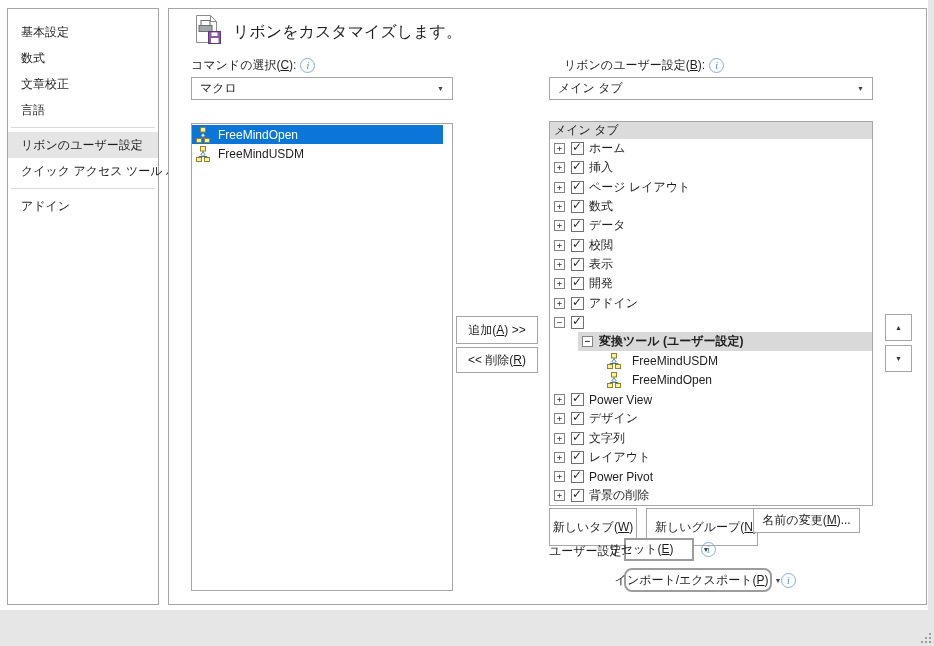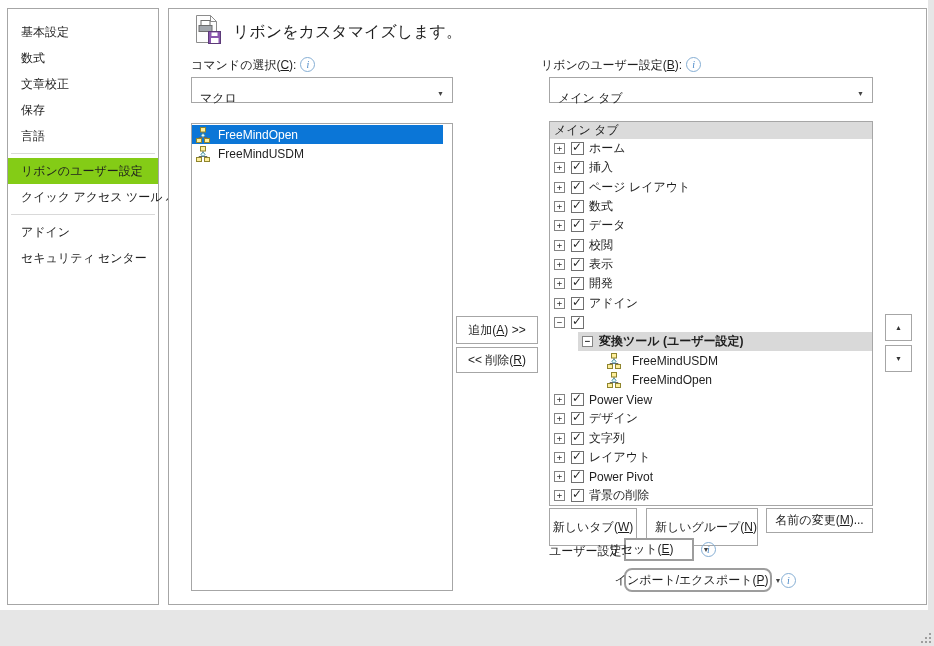--- a/index.html
+++ b/index.html
@@ -9,37 +9,37 @@
     overflow:hidden;
   }
   .box{position:absolute;border:1px solid #a6a6a6;background:#fff;box-sizing:border-box;}
   .sidebar-box{left:7px;top:8px;width:152px;height:597px;padding-top:10px;}
   .main-box{left:168px;top:8px;width:759px;height:597px;}
   .right-strip{position:absolute;left:928px;top:0;width:6px;height:610px;background:#e6e6e6;}
   .footer{position:absolute;left:0;top:610px;width:934px;height:36px;background:#e6e6e6;}
 
   
   .side-item{height:26px;line-height:26px;padding-left:13px;cursor:pointer;white-space:nowrap;}
-  .side-item.selected{background:#84cc16;}
+  .side-item.selected{background:#e5e5e5;}
   .side-divider{height:1px;background:#d9d9d9;margin:4px 3px;}
 
   
   .hdr-icon{position:absolute;left:22px;top:5px;}
   .hdr-text{position:absolute;left:64px;top:13px;font-size:16px;}
 
   
-  .fldlabel{position:absolute;display:flex;gap:4px;white-space:nowrap;}
+  .fldlabel{position:absolute;display:flex;align-items:center;gap:4px;white-space:nowrap;}
   .mn{text-decoration:underline;}
   .info{display:inline-flex;align-items:center;justify-content:center;
     width:13px;height:13px;border-radius:50%;border:1px solid #85aed4;color:#4a89c8;
     font-family:"Liberation Serif",serif;font-style:italic;font-size:10px;flex:none;}
 
   
   .combo{position:absolute;height:23px;border:1px solid #a6a6a6;background:#fff;
-    display:flex;padding:12px 8px;box-sizing:border-box;cursor:pointer;}
+    display:flex;align-items:center;padding:0 8px;box-sizing:border-box;cursor:pointer;}
   .combo .arrow{margin-left:auto;font-size:7px;color:#444;}
 
   
   .cmdlist{position:absolute;left:22px;top:114px;width:262px;height:468px;
     border:1px solid #a6a6a6;background:#fff;box-sizing:border-box;padding-top:1px;}
   .litem{height:19px;display:flex;align-items:center;padding-left:3px;white-space:nowrap;cursor:pointer;}
   .litem .lbl{margin-left:7px;}
   .litem.selected{background:#0b76d7;color:#fff;width:calc(100% - 9px);box-sizing:border-box;}
 
   
@@ -80,28 +80,26 @@
     <path d="M8 6.2 10 8.4 8 10.6 6 8.4Z" fill="#eafcfc" stroke="#3a8a9e"></path>
     <rect x="1.5" y="11.5" width="5" height="4" fill="#ffef9c" stroke="#8f852e"></rect>
     <rect x="9.5" y="11.5" width="5" height="4" fill="#ffef9c" stroke="#8f852e"></rect>
   </symbol>
 </svg>
 
 <div class="box sidebar-box">
   <div class="side-item">基本設定</div>
   <div class="side-item">数式</div>
   <div class="side-item">文章校正</div>
-  <div class="side-item">保存</div>
   <div class="side-item">言語</div>
   <div class="side-divider"></div>
   <div class="side-item selected">リボンのユーザー設定</div>
   <div class="side-item">クイック アクセス ツール バー</div>
   <div class="side-divider"></div>
   <div class="side-item">アドイン</div>
-  <div class="side-item">セキュリティ センター</div>
 </div>
 
 <div class="box main-box">
 
   <span class="hdr-icon">
     <svg width="32" height="32" viewBox="0 0 32 32">
       <path d="M5.5 1.5 H19.5 L25.5 7.5 V28.5 H5.5 Z" fill="#fdfdfd" stroke="#8c8c8c"></path>
       <path d="M19.5 1.5 V7.5 H25.5" fill="none" stroke="#8c8c8c"></path>
       <rect x="10" y="6.5" width="9" height="5" fill="#fff" stroke="#6d6d6d"></rect>
       <rect x="8" y="11.5" width="13" height="6" fill="#a2a7ad" stroke="#6d6d6d"></rect>
@@ -137,21 +135,21 @@
     </div>
   </div>
 
   <div class="btn" style="left:287px;top:307px;width:82px;height:28px;">
     <span><span>追加(</span><u class="mn">A</u><span>) &gt;&gt;</span></span>
   </div>
   <div class="btn" style="left:287px;top:338px;width:82px;height:26px;">
     <span><span>&lt;&lt; 削除(</span><u class="mn">R</u><span>)</span></span>
   </div>
 
-  <div class="fldlabel" style="left:372px;top:48px;">
+  <div class="fldlabel" style="left:395px;top:48px;">
     <span><span>リボンのユーザー設定(</span><u class="mn">B</u><span>):</span></span>
     <span class="info">i</span>
   </div>
 
   <div class="combo" style="left:380px;top:68px;width:324px;">
     <span>メイン タブ</span>
     <span class="arrow">▼</span>
   </div>
 
   <div class="tree">
@@ -260,21 +258,21 @@
   <div class="btn" style="left:716px;top:336px;width:27px;height:27px;">
     <span class="spin">▼</span>
   </div>
 
   <div class="btn" style="left:380px;top:499px;width:88px;height:38px;">
     <span><span>新しいタブ(</span><u class="mn">W</u><span>)</span></span>
   </div>
   <div class="btn" style="left:477px;top:499px;width:112px;height:38px;justify-content:flex-end;">
     <span><span>新しいグループ(</span><u class="mn">N</u><span>)</span></span>
   </div>
-  <div class="btn" style="left:597px;top:499px;width:107px;height:25px;">
+  <div class="btn" style="left:584px;top:499px;width:107px;height:25px;">
     <span><span>名前の変更(</span><u class="mn">M</u><span>)...</span></span>
   </div>
 
   <div class="fldlabel" style="left:380px;top:534px;">
     <span>ユーザー設定:</span>
   </div>
   <div class="btn thick" style="left:455px;top:529px;width:70px;height:23px;gap:23px;">
     <span><span>リセット(</span><u class="mn">E</u><span>)</span></span>
     <span class="arrow">▼</span>
   </div>

